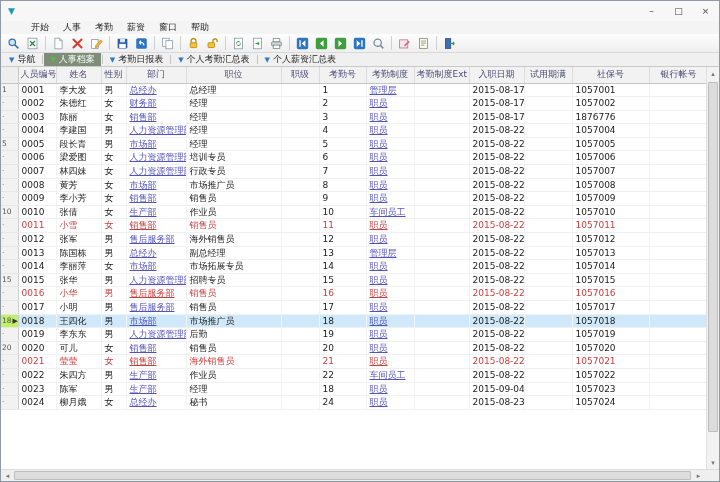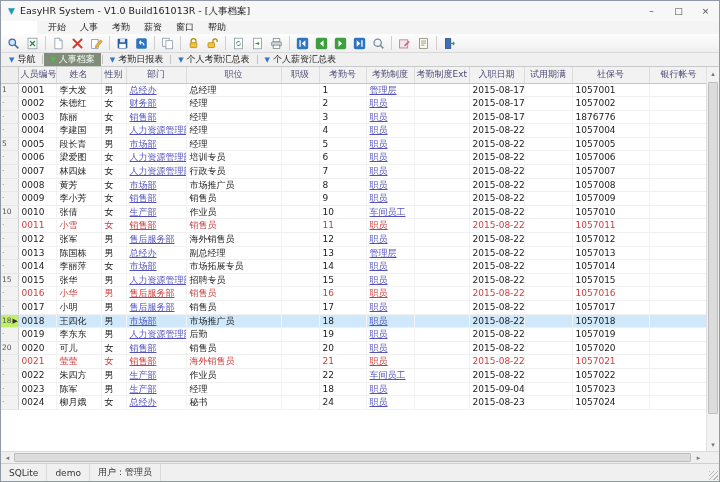--- a/index.html
+++ b/index.html
@@ -11,21 +11,21 @@
     position: relative; overflow: hidden;
   }
   
   .titlebar { height: 20px; background:#f7f7f7; display:flex; align-items:center; flex: 0 0 20px; }
   .app-ic { font-size: 9px; color:#1f9bb5; margin: 0 5px 0 7px; line-height: 20px; }
   .title-text { font-size: 9.5px; color:#222; white-space: nowrap; }
   .win-btns { margin-left:auto; display:flex; height:100%; }
   .win-btn { width: 27px; height: 100%; display:flex; align-items:center; justify-content:center;
     font-size: 9px; color:#444; cursor: default; }
   
-  .menubar { height: 13px; background:#f4f4f4; display:flex; align-items:center; flex:0 0 13px; padding-left:4px;margin-left:36px; }
+  .menubar { height: 13px; background:#f4f4f4; display:flex; align-items:center; flex:0 0 13px; padding-left:23px; }
   .menu-item { font-size: 9px; color:#222; padding: 0 7px; line-height:13px; }
   
   .toolbar { height: 19px; flex: 0 0 19px; background: linear-gradient(#fdfdfd,#efefef);
     border-bottom: 1px solid #d9d9d9; display:flex; align-items:center; padding-left:3px; }
   .tb-btn { width: 19px; height: 18px; display:flex; align-items:center; justify-content:center; }
   .tb-btn svg { width: 13px; height: 13px; }
   .tb-sep { width: 1px; height: 14px; background:#cfcfcf; margin: 0 3px; }
   
   .tabbar { height: 14px; flex: 0 0 14px; background:#f0f0f0; display:flex; align-items:stretch;
     border-bottom: 1px solid #c9c9c9; padding-left:2px; }
@@ -73,21 +73,20 @@
   .sb-grip { position:absolute; right:1px; bottom:1px; width:9px; height:9px;
     background: repeating-linear-gradient(135deg,#bbb 0 1px,transparent 1px 3px); }
 </style>
 </head>
 <body>
 
 <div id="app">
 
   <div class="titlebar">
     <span class="app-ic">▼</span>
-    <span class="title-text">EasyHR System - V1.0 Build161013R - [人事档案]</span>
     <span class="win-btns">
       <span class="win-btn">–</span>
       <span class="win-btn">□</span>
       <span class="win-btn">×</span>
     </span>
   </div>
 
   <div class="menubar">
       <span class="menu-item">开始</span>
       <span class="menu-item">人事</span>
@@ -697,20 +696,14 @@
       <div class="vs-arrow">▾</div>
     </div>
   </div>
 
   <div class="hscroll">
     <span class="hs-arrow">◂</span>
     <span class="hs-thumb"></span>
     <span class="hs-arrow right">▸</span>
   </div>
 
-  <div class="statusbar">
-    <span class="sb-cell">SQLite</span>
-    <span class="sb-cell">demo</span>
-    <span class="sb-cell">用户：管理员</span>
-    <span class="sb-grip"></span>
-  </div>
 
 </div>
 
 </body></html>

